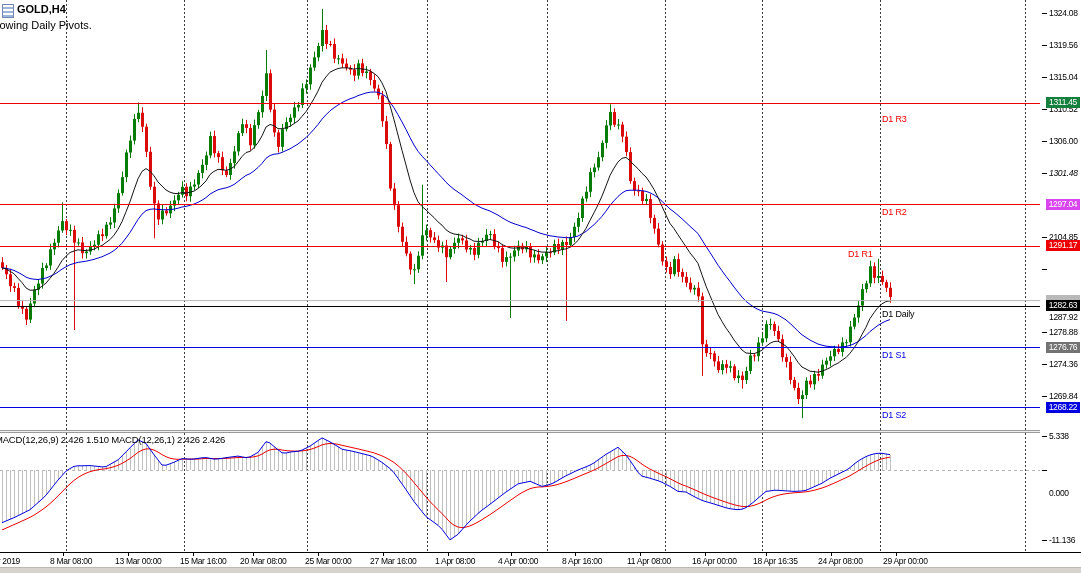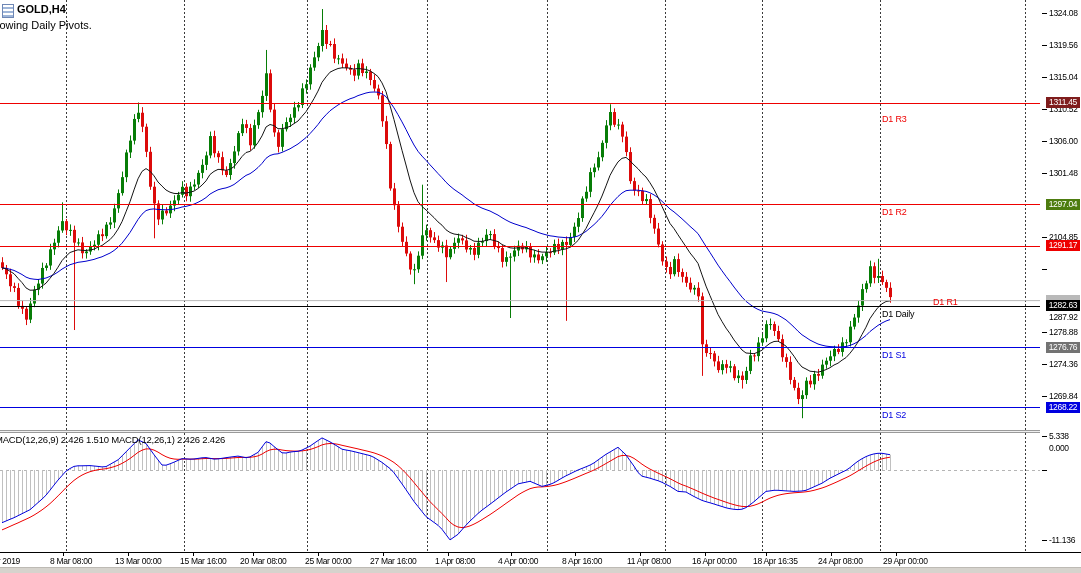--- a/index.html
+++ b/index.html
@@ -501,21 +501,21 @@
         <line x1="0" y1="246.5" x2="1040" y2="246.5" stroke="#ee0000" stroke-width="1"></line>
         <line x1="0" y1="306.5" x2="1040" y2="306.5" stroke="#000000" stroke-width="1"></line>
         <line x1="0" y1="347.5" x2="1040" y2="347.5" stroke="#0000e0" stroke-width="1"></line>
         <line x1="0" y1="407.5" x2="1040" y2="407.5" stroke="#0000e0" stroke-width="1"></line>
       </svg>
     <div id="chart-icon"></div>
     <div id="symbol-title">GOLD,H4</div>
     <div id="subtitle">Showing Daily Pivots.</div>
   <div class="pivot-label" style="left: 882px; top: 114px; color: rgb(238, 0, 0);">D1 R3</div>
       <div class="pivot-label" style="left: 882px; top: 206.5px; color: rgb(238, 0, 0);">D1 R2</div>
-      <div class="pivot-label" style="left: 933px; top: 248.5px; color: rgb(238, 0, 0); margin-top: 48px;">D1 R1</div>
+      <div class="pivot-label" style="left: 848px; top: 248.5px; color: rgb(238, 0, 0);">D1 R1</div>
       <div class="pivot-label" style="left: 882px; top: 308.5px; color: rgb(0, 0, 0);">D1 Daily</div>
       <div class="pivot-label" style="left: 882px; top: 349.5px; color: rgb(0, 0, 224);">D1 S1</div>
       <div class="pivot-label" style="left: 882px; top: 409.5px; color: rgb(0, 0, 224);">D1 S2</div>
     </div>
 
   <div id="pane-separator"></div>
 
   <div id="macd-pane" class="pane">
     <svg id="macd-svg" width="1040" height="119">
         <line x1="66.5" y1="0" x2="66.5" y2="119" stroke="#3a3a3a" stroke-width="1" stroke-dasharray="2,2"></line>
@@ -763,40 +763,40 @@
       <div class="tick-label" style="top: 8.39535px;">1324.08</div>
       <div class="tick-dash" style="top: 45px;"></div>
       <div class="tick-label" style="top: 40.2839px;">1319.56</div>
       <div class="tick-dash" style="top: 77px;"></div>
       <div class="tick-label" style="top: 72.1726px;">1315.04</div>
       <div class="tick-dash" style="top: 109px;"></div>
       <div class="tick-label" style="top: 104.061px;">1310.52</div>
       <div class="tick-dash" style="top: 141px;"></div>
       <div class="tick-label" style="top: 135.95px;">1306.00</div>
       <div class="tick-dash" style="top: 173px;"></div>
-      <div class="tick-label" style="top: 167.838px;">1301.48</div>
+      <div class="tick-label" style="top: 167.838px; font-style: italic;">1301.48</div>
       <div class="tick-dash" style="top: 237px;"></div>
       <div class="tick-label" style="top: 231.616px;">2104.85</div>
       <div class="tick-dash" style="top: 269px;"></div>
       <div class="tick-label" style="top: 263.504px; margin-top: 48px;">1287.92</div>
       <div class="tick-dash" style="top: 332px;"></div>
       <div class="tick-label" style="top: 327.281px;">1278.88</div>
       <div class="tick-dash" style="top: 364px;"></div>
       <div class="tick-label" style="top: 359.17px;">1274.36</div>
       <div class="tick-dash" style="top: 396px;"></div>
       <div class="tick-label" style="top: 391.059px;">1269.84</div>
       <div class="tick-dash" style="top: 436px;"></div>
       <div class="tick-label" style="top: 431.371px;">5.338</div>
       <div class="tick-dash" style="top: 470px;"></div>
-      <div class="tick-label" style="top: 443px;">0.000</div>
+      <div class="tick-label" style="top: 488px;">0.000</div>
       <div class="tick-dash" style="top: 540px;"></div>
       <div class="tick-label" style="top: 535.157px;">-11.136</div>
       <div class="axis-box" style="top: 294.611px; background: rgb(185, 185, 185);"></div>
-      <div class="axis-box" style="top: 97px; background: #7f1d1d;">1311.45</div>
-      <div class="axis-box" style="top: 198.663px; background: #4d7c0f;">1297.04</div>
+      <div class="axis-box" style="top: 97px; background: #15803d;">1311.45</div>
+      <div class="axis-box" style="top: 198.663px; background: #d946ef;">1297.04</div>
       <div class="axis-box" style="top: 240.075px; background: rgb(238, 0, 0);">1291.17</div>
       <div class="axis-box" style="top: 300.325px; background: #000000;">1282.63</div>
       <div class="axis-box" style="top: 341.738px; background: #737373;">1276.76</div>
       <div class="axis-box" style="top: 401.988px; background: rgb(0, 0, 224);">1268.22</div>
     </div>
 
   <div id="bottom-axis">
       <div class="time-label" style="left: -20px;">5 Mar 2019</div>
       <div class="time-tick" style="left: 63px;"></div>
       <div class="time-label" style="left: 50px;">8 Mar 08:00</div>

